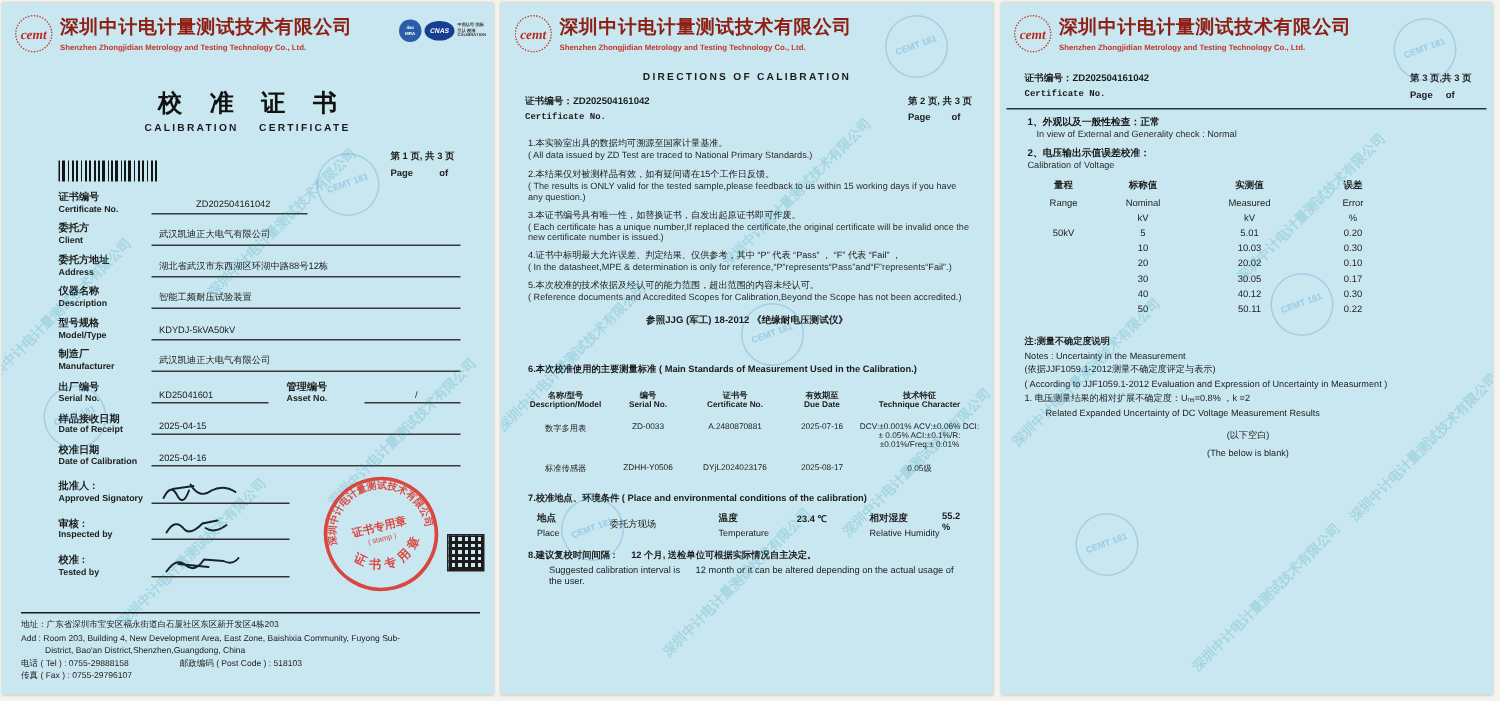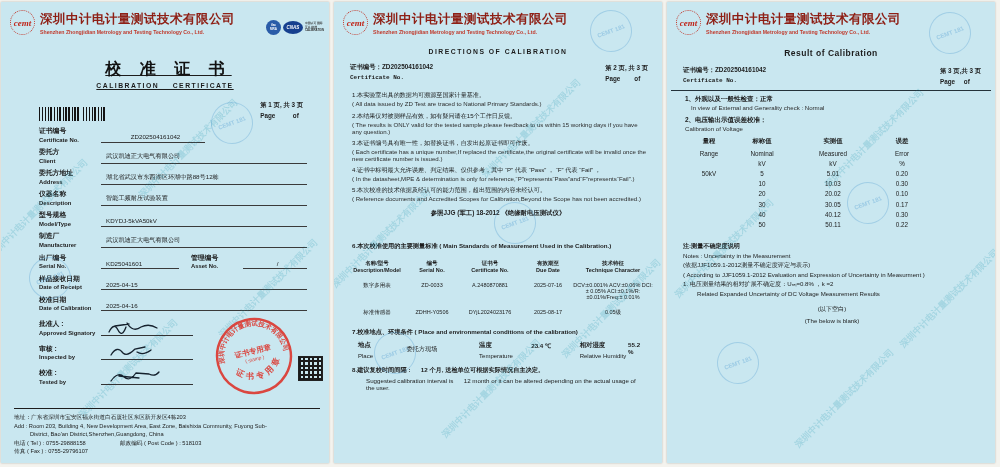--- a/index.html
+++ b/index.html
@@ -6,21 +6,21 @@
   html,body { width:1000px; height:467px; background:#f4f3ee; font-family:"Liberation Sans", sans-serif; color:#1c1c1c; overflow:hidden; }
   .board { display:flex; gap:5px; padding:2px 1px; }
   .page { position:relative; width:328px; height:461px; background:#c9e7f0; overflow:hidden; box-shadow:0 0 2px rgba(0,0,0,.25); }
 
   
   .wm { position:absolute; color:rgba(20,145,170,.20); font-size:9px; font-weight:bold; white-space:nowrap; transform:rotate(-45deg); pointer-events:none; }
   .wmseal { position:absolute; width:42px; height:42px; border:1.5px solid rgba(70,150,205,.30); border-radius:50%; pointer-events:none;
             display:flex; align-items:center; justify-content:center; color:rgba(70,150,205,.35); font-size:6px; font-weight:bold; transform:rotate(-20deg); }
 
   
-  .hdr { display:flex; align-items:flex-end; padding:8px 6px 0 9px; position:relative; }
+  .hdr { display:flex; align-items:flex-start; padding:8px 6px 0 9px; position:relative; }
   .logo { width:25px; height:25px; border:1.5px dotted #c33a2e; border-radius:50%; display:flex; align-items:center; justify-content:center; flex:none; }
   .logo span { color:#c0271c; font-weight:bold; font-size:9px; font-family:"Liberation Serif", serif; font-style:italic; }
   .co { margin-left:5px; }
   .co-cn { font-size:12.5px; font-weight:bold; color:#8e2016; letter-spacing:.5px; }
   .co-en { font-size:5.2px; font-weight:bold; color:#c0392b; margin-top:1.5px; }
   .badges { margin-left:auto; display:flex; align-items:center; gap:2px; padding-top:3px; }
   .bd-ilac { width:15px; height:15px; border-radius:50%; background:#2a5ca8; color:#fff; display:flex; flex-direction:column; align-items:center; justify-content:center; font-size:3px; font-weight:bold; line-height:1.1; }
   .bd-cnas { width:20px; height:13px; border-radius:50%; background:#16408f; color:#fff; display:flex; align-items:center; justify-content:center; font-size:4.5px; font-weight:bold; font-style:italic; }
   .bd-txt { font-size:2.8px; line-height:1.25; color:#333; font-weight:bold; }
 
@@ -118,21 +118,21 @@
       <div class="badges">
         <div class="bd-ilac">
           <span>ilac</span>
             <span>MRA</span>
         </div>
         <div class="bd-cnas">CNAS</div>
         <div class="bd-txt" style="width:18px;">中国认可 国际互认 校准 CALIBRATION</div>
       </div>
     </div>
 
-    <div class="title" style="margin-top:24px;text-decoration:underline;">
+    <div class="title" style="margin-top:24px;">
       <div class="title-cn">校  准  证  书</div>
       <div class="title-en pre">CALIBRATION    CERTIFICATE</div>
     </div>
 
     <div class="bar-row">
       <div class="barcode"></div>
       <div class="pinfo">
         <div>第 1 页, 共  3  页</div>
         <div class="pre">Page          of</div>
       </div>
@@ -413,21 +413,20 @@
       <div class="logo">
           <span>cemt</span>
         </div>
       <div class="co">
         <div class="co-cn">深圳中计电计量测试技术有限公司</div>
         <div class="co-en">Shenzhen Zhongjidian Metrology and Testing Technology Co., Ltd.</div>
       </div>
     </div>
 
     <div class="title" style="margin-top:13px;">
-      <div class="title-en big">Result of Calibration</div>
     </div>
 
     <div class="certline">
       <div>
         <div class="cl-cn"><span>证书编号：</span><span>ZD202504161042</span></div>
         <div class="cl-en">Certificate No.</div>
       </div>
       <div class="pinfo">
         <div>第 3 页,共 3 页</div>
         <div class="pre">Page     of</div>

